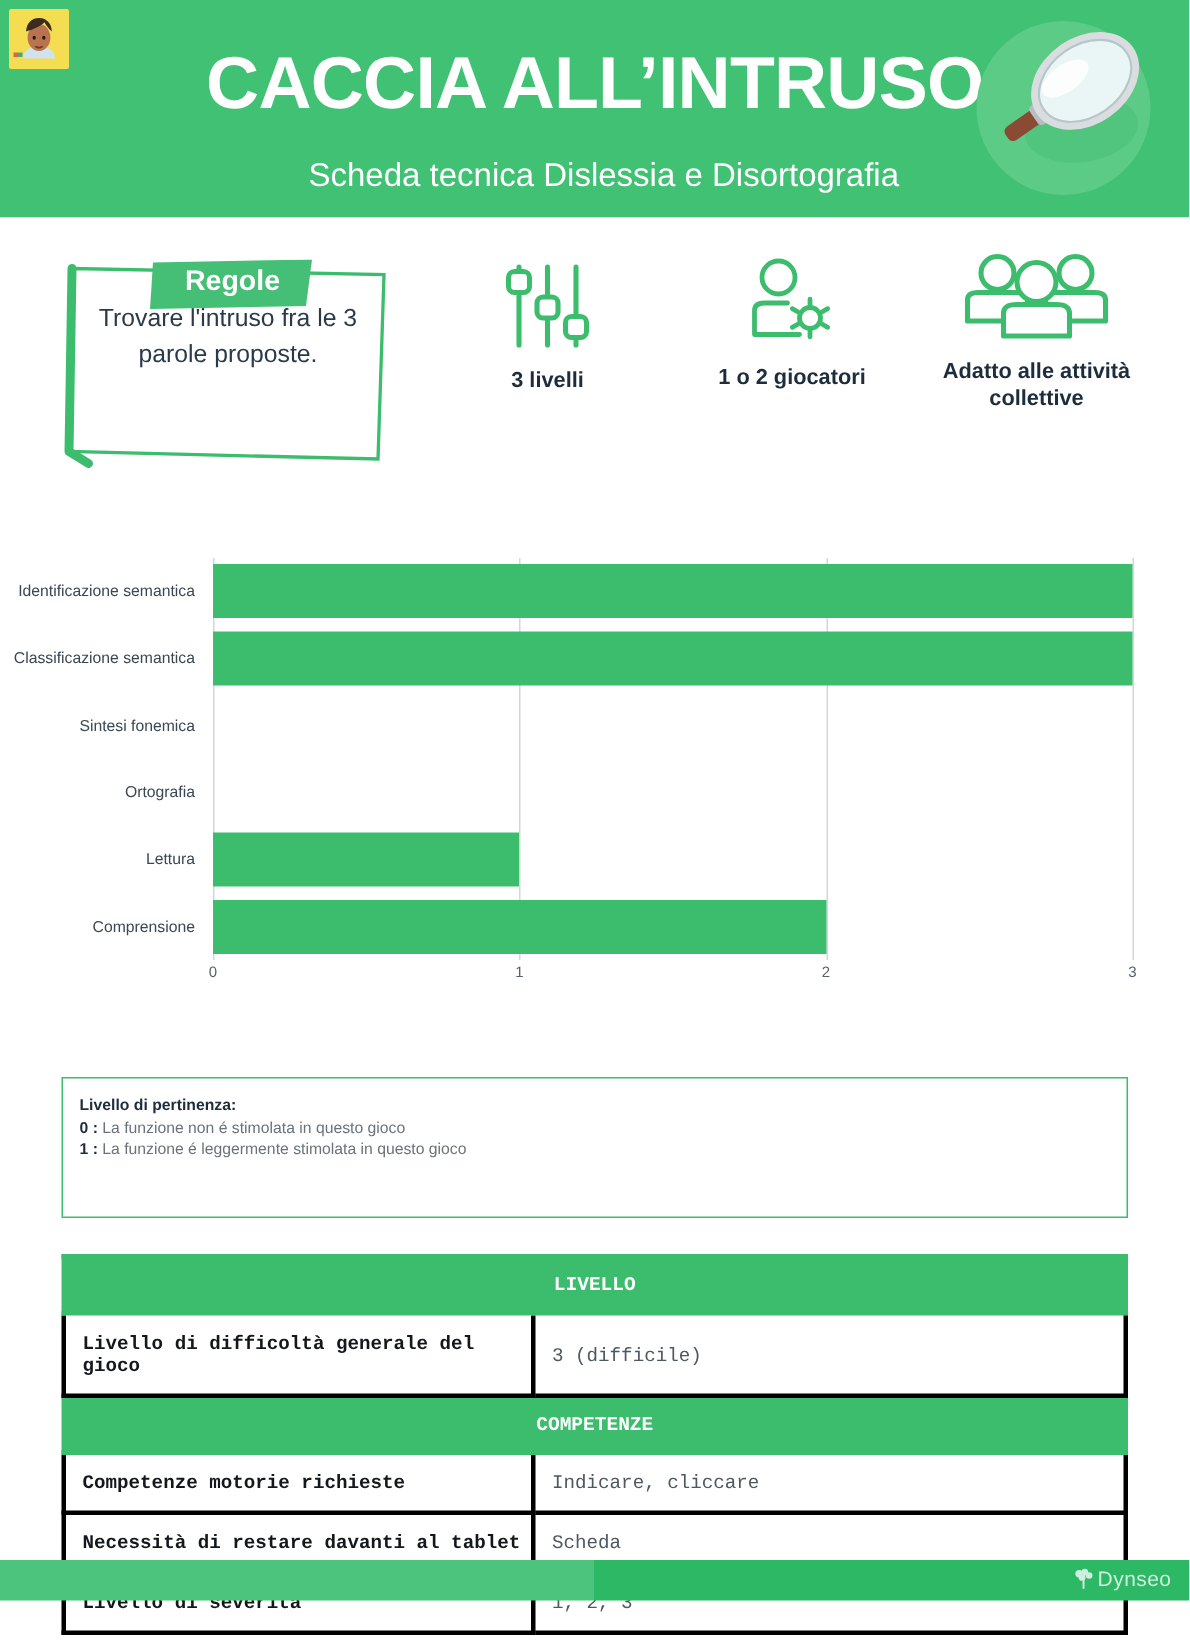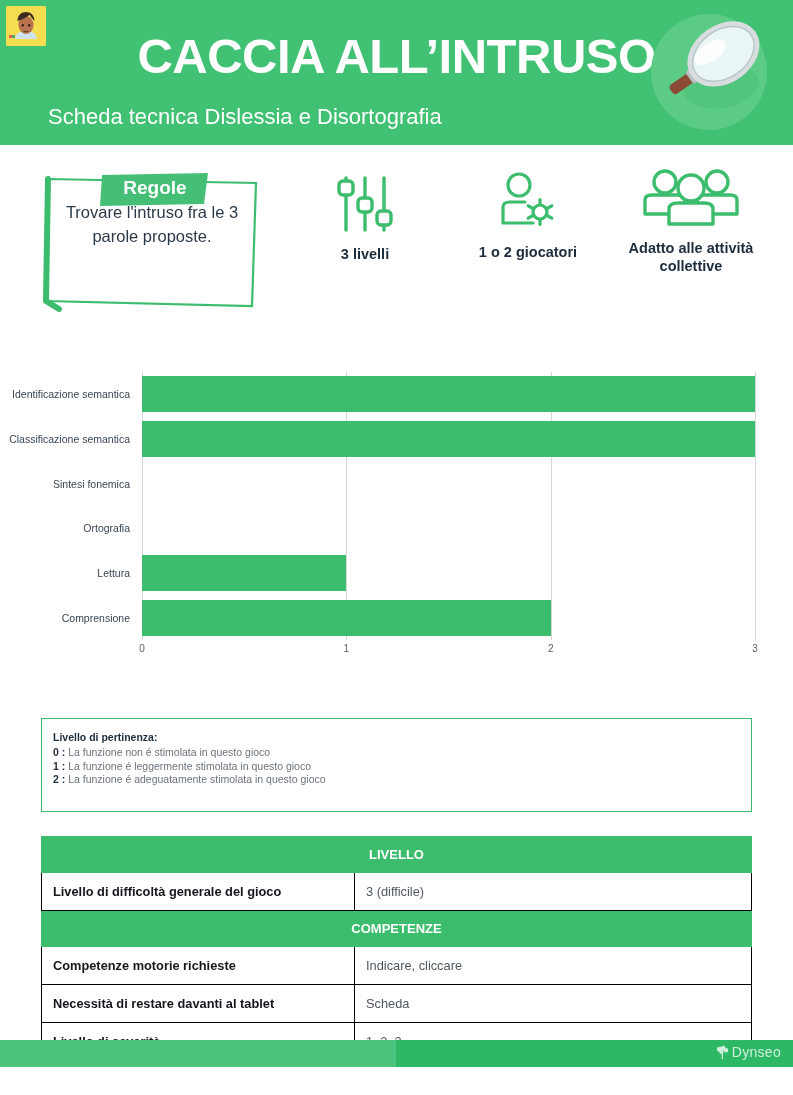--- a/index.html
+++ b/index.html
@@ -44,20 +44,21 @@
     text-align: center;
     color: #ffffff;
     font-size: 49px;
     font-weight: bold;
     letter-spacing: -0.5px;
     padding-right: 36px;
     padding-left: 36px;
   }
   .header-sub {
     position: absolute; left: 0; right: 0; top: 104px;
+    text-align: center;
     color: #ffffff;
     font-size: 22px;
     font-weight: normal;
     padding-right: 36px;
     padding-left: 48px;
   }
 
   
   .band { position: relative; width: 793px; height: 205px; background: #fff; }
 
@@ -154,21 +155,21 @@
   }
   .legend-row { font-size: 10.5px; line-height: 13.5px; color: #6a737c; }
   .legend-row b { color: #1e2d3d; font-weight: bold; }
 
   
   .table {
     position: absolute; left: 41px; top: 836px;
     width: 711px;
     border-collapse: collapse;
   }
-  .table td, .table th { border: 1px solid #000000; }
+  .table td, .table th { border: 3px solid #000000; font-family: Liberation Mono, monospace; }
   .sec-head td {
     background: #3cbd6e;
     color: #ffffff;
     font-size: 13px;
     font-weight: bold;
     text-align: center;
     padding: 10px 0;
     border-color: #3cbd6e;
   }
   .r-key {
@@ -324,21 +325,20 @@
           <div class="xtick" style="left: 613px;">3</div>
         </div>
     </div>
   </div>
 
   <div class="legend">
     <div class="legend-title">Livello di pertinenza:</div>
     <div>
         <div class="legend-row"><b>0 : </b><span>La funzione non é stimolata in questo gioco</span></div>
         <div class="legend-row"><b>1 : </b><span>La funzione é leggermente stimolata in questo gioco</span></div>
-        <div class="legend-row"><b>2 : </b><span>La funzione é adeguatamente stimolata in questo gioco</span></div>
       </div>
   </div>
 
   <table class="table">
     <tbody>
         <tr class="sec-head">
           <td colspan="2">LIVELLO</td>
         </tr>
         <tr>
           <td class="r-key">Livello di difficoltà generale del gioco</td>

